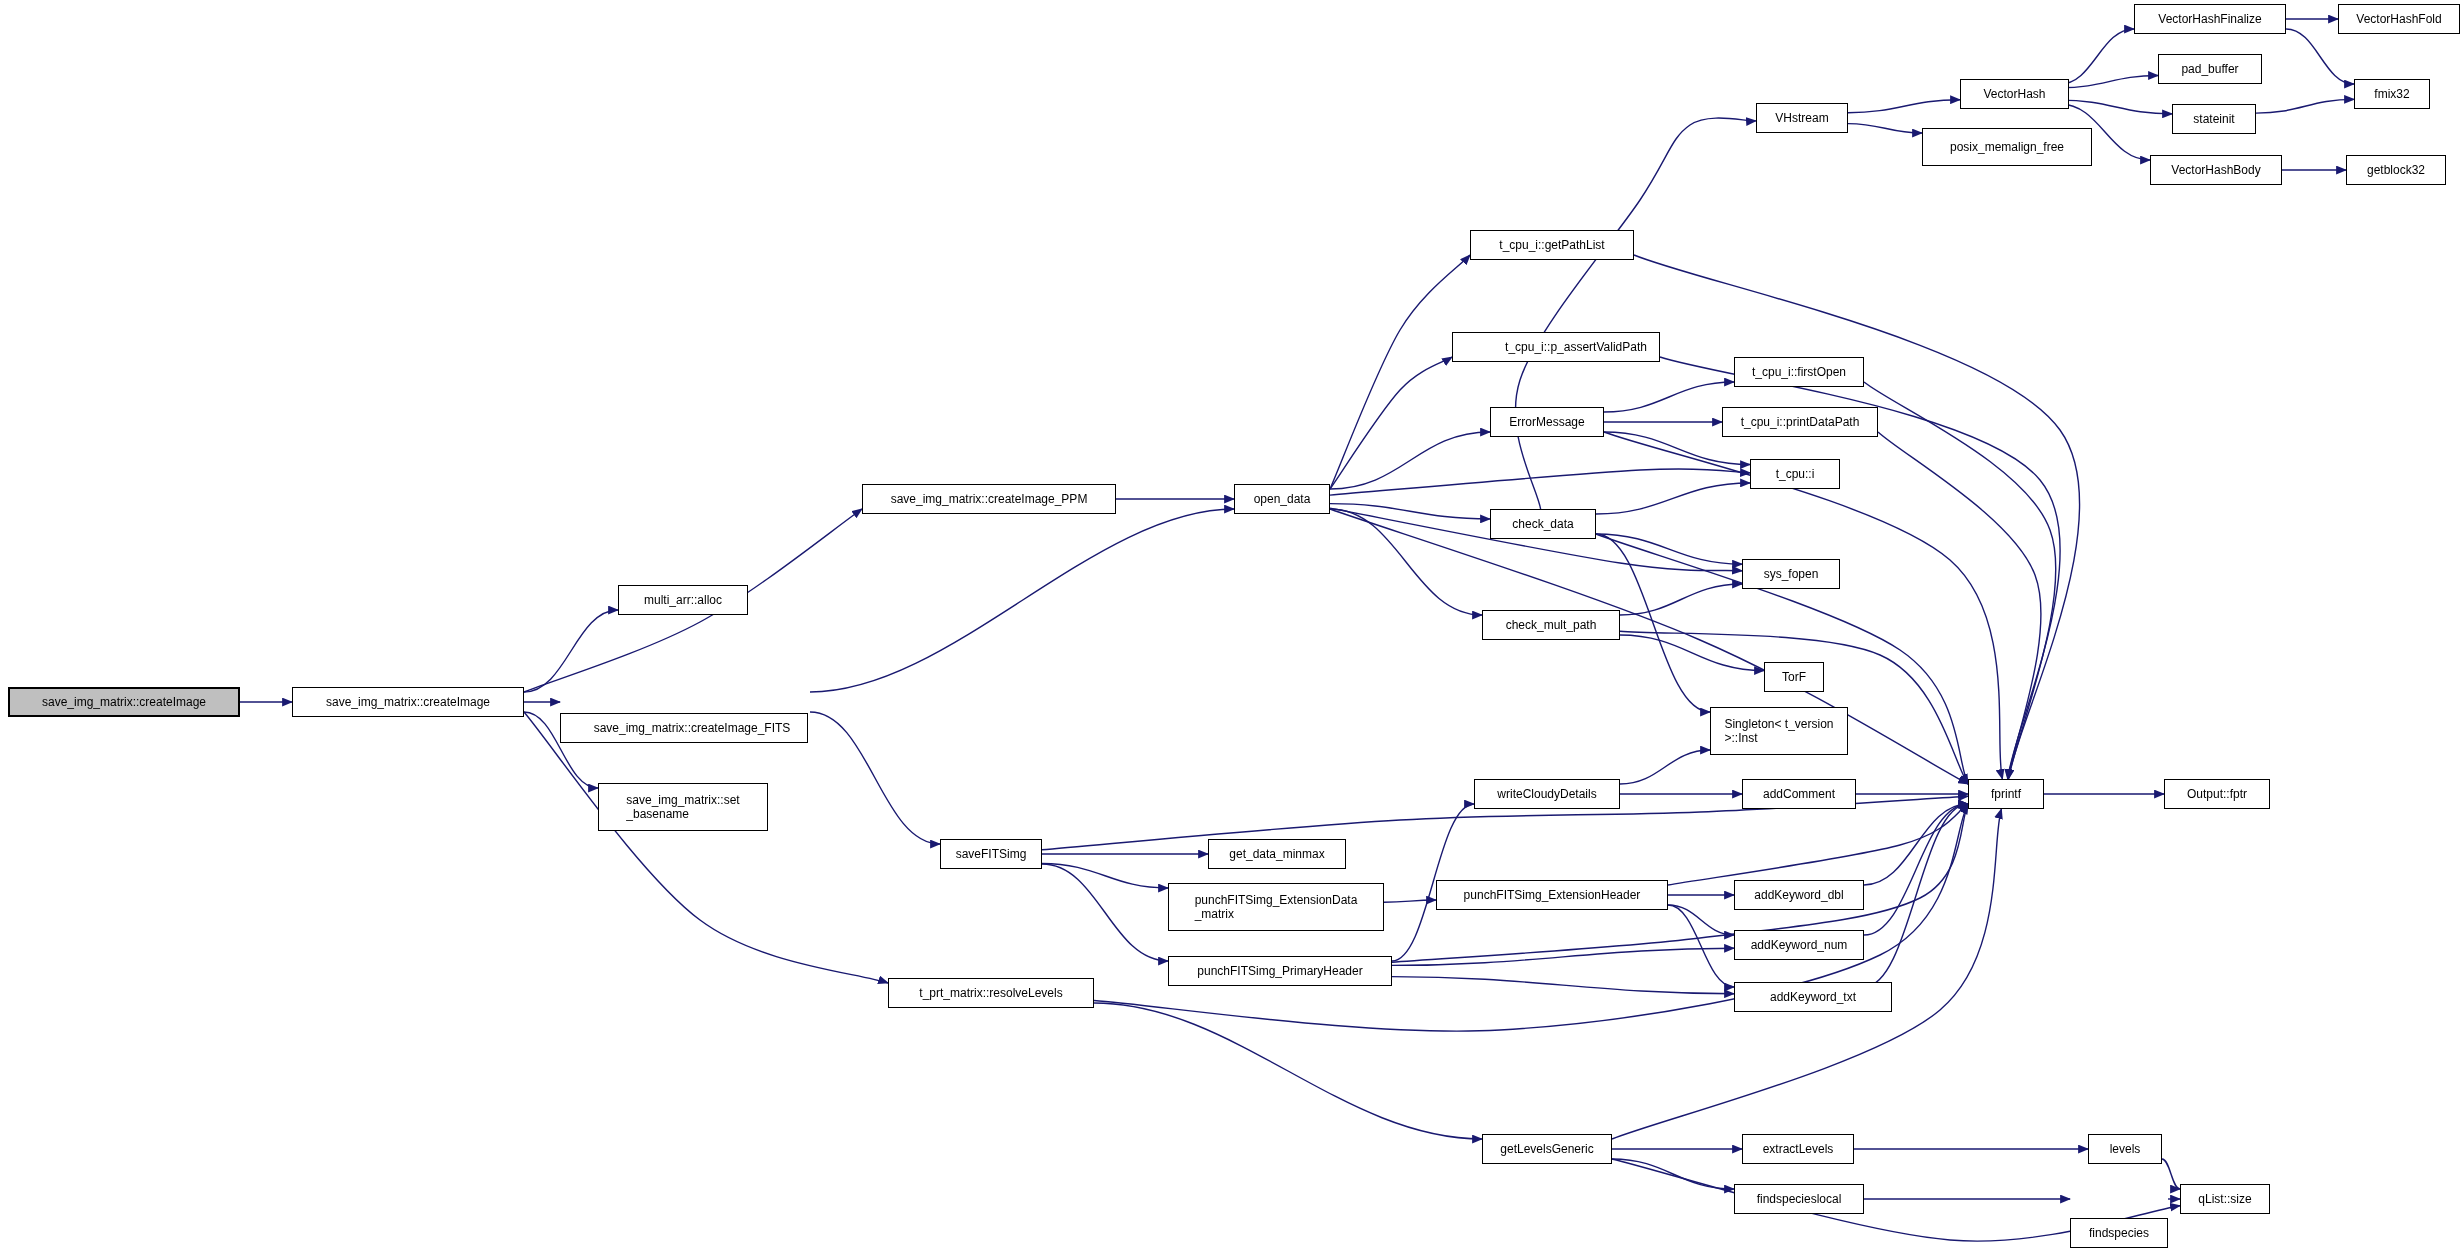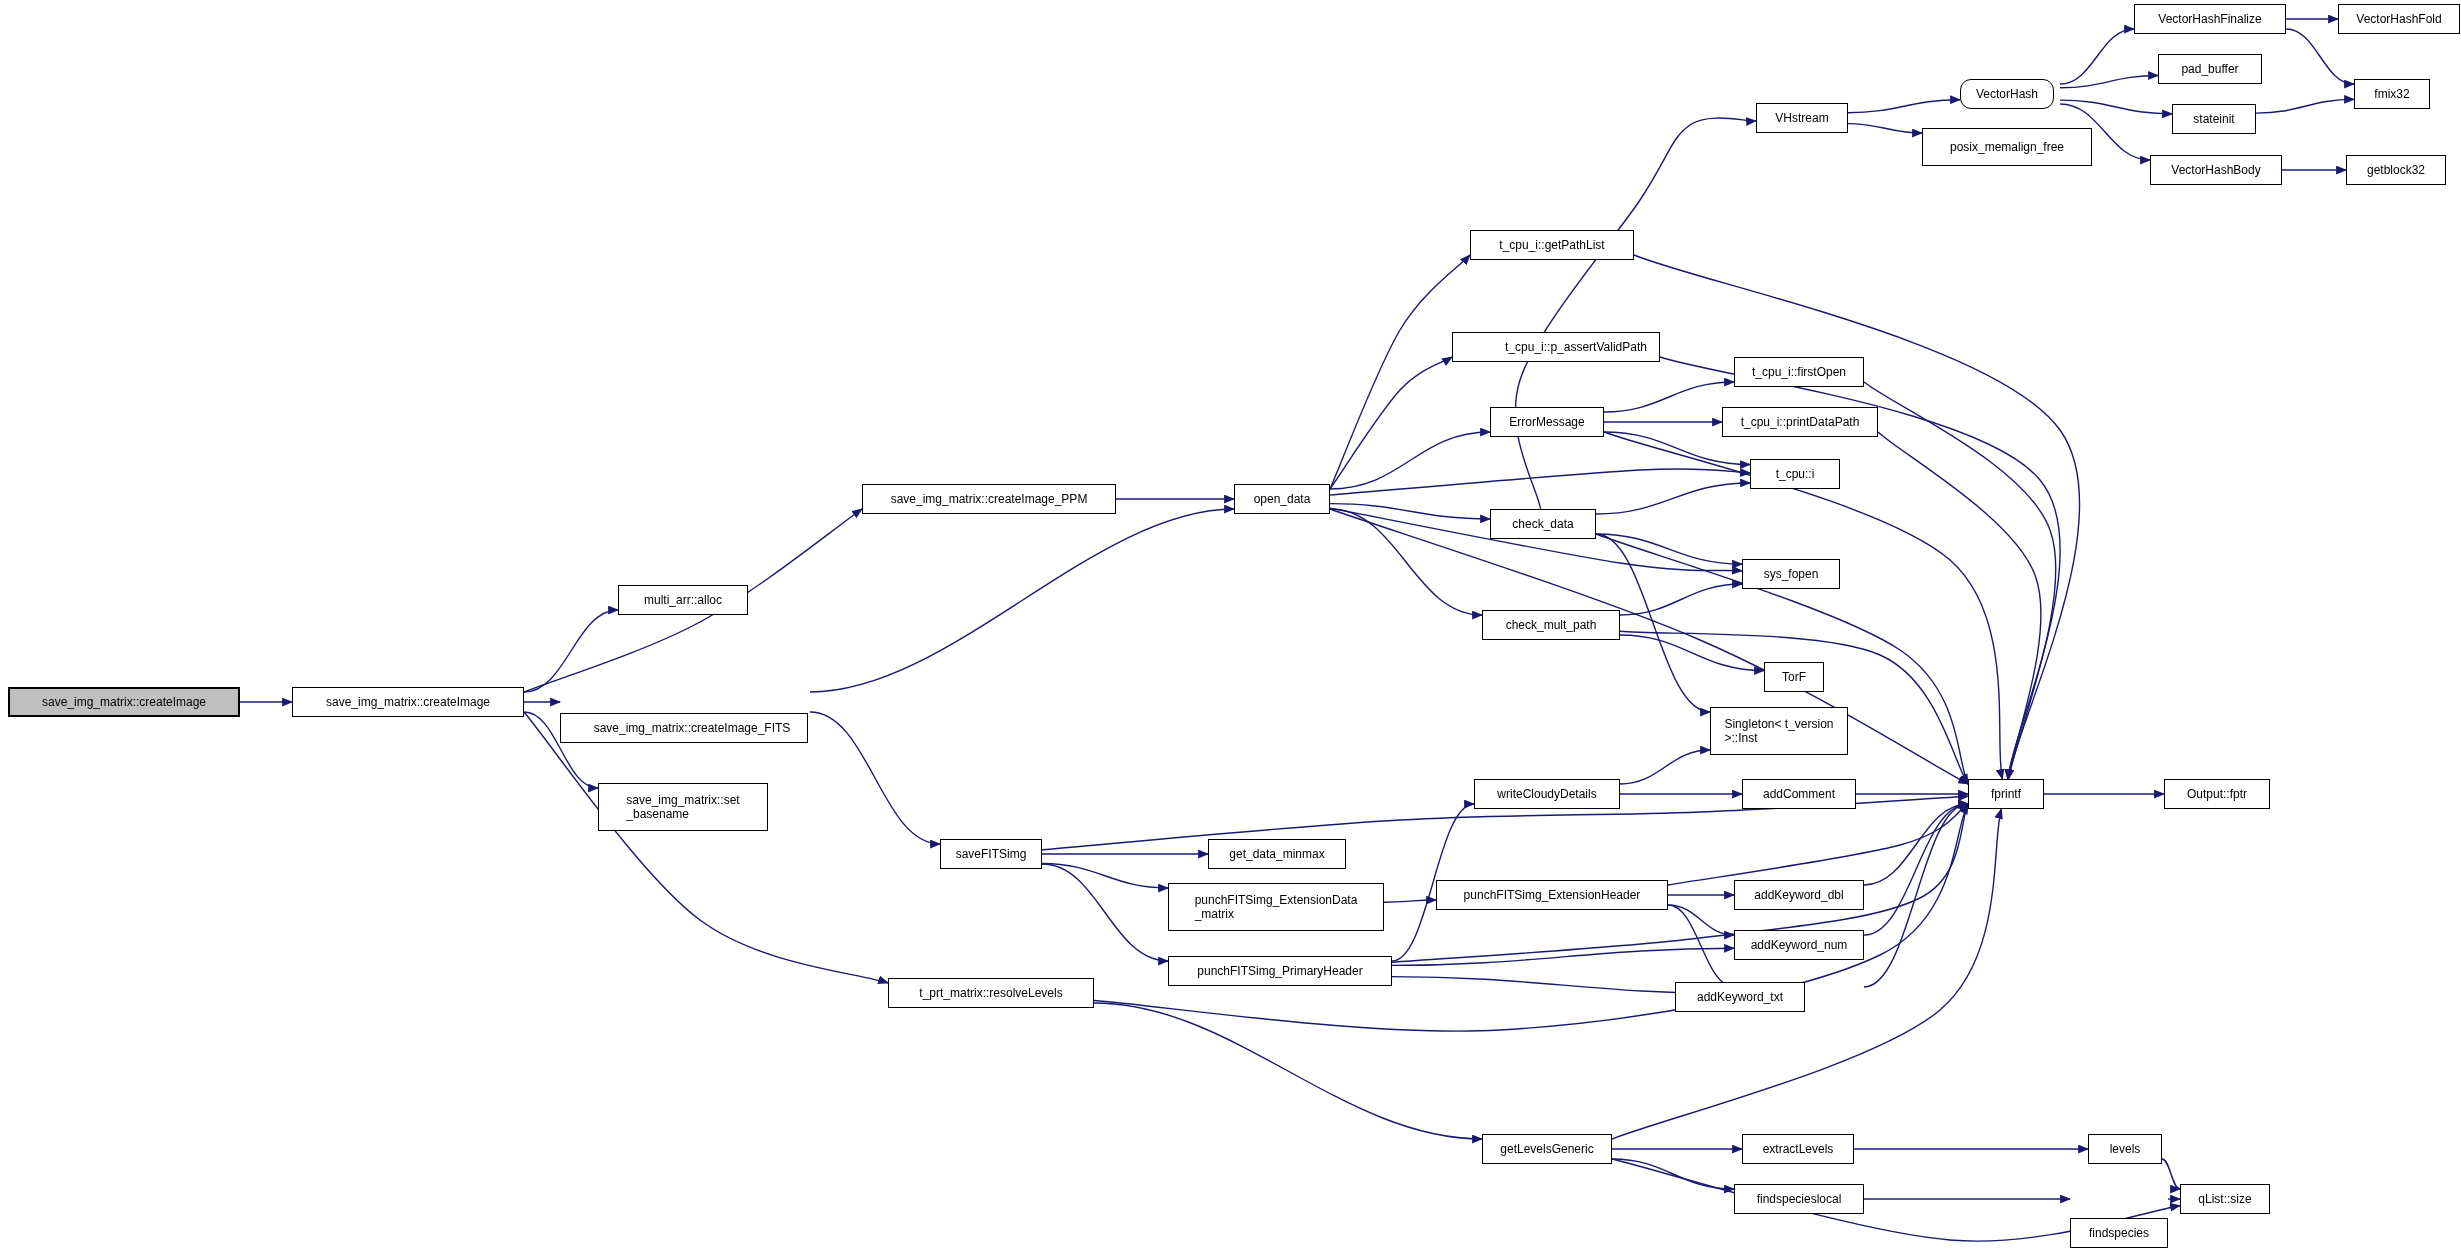--- a/index.html
+++ b/index.html
@@ -140,31 +140,31 @@
       <div class="node" style="left: 1742px; top: 559px; width: 98px; height: 30px;">sys_fopen</div>
       <div class="node" style="left: 1482px; top: 610px; width: 138px; height: 30px;">check_mult_path</div>
       <div class="node" style="left: 1764px; top: 662px; width: 60px; height: 30px;">TorF</div>
       <div class="node" style="left: 1710px; top: 707px; width: 138px; height: 48px;">Singleton&lt; t_version
 &gt;::Inst</div>
       <div class="node" style="left: 1474px; top: 779px; width: 146px; height: 30px;">writeCloudyDetails</div>
       <div class="node" style="left: 1742px; top: 779px; width: 114px; height: 30px;">addComment</div>
       <div class="node" style="left: 1436px; top: 880px; width: 232px; height: 30px;">punchFITSimg_ExtensionHeader</div>
       <div class="node" style="left: 1734px; top: 880px; width: 130px; height: 30px;">addKeyword_dbl</div>
       <div class="node" style="left: 1734px; top: 930px; width: 130px; height: 30px;">addKeyword_num</div>
-      <div class="node" style="left: 1675px; top: 982px; width: 130px; height: 30px;">addKeyword_txt</div>
+      <div class="node" style="left: 1734px; top: 982px; width: 158px; height: 30px;">addKeyword_txt</div>
       <div class="node" style="left: 1482px; top: 1134px; width: 130px; height: 30px;">getLevelsGeneric</div>
       <div class="node" style="left: 1742px; top: 1134px; width: 112px; height: 30px;">extractLevels</div>
       <div class="node" style="left: 1734px; top: 1184px; width: 130px; height: 30px;">findspecieslocal</div>
       <div class="node" style="left: 2088px; top: 1134px; width: 74px; height: 30px;">levels</div>
       <div class="node" style="left: 2070px; top: 1184px; width: 98px; height: 30px; margin-top: 34px;">findspecies</div>
       <div class="node" style="left: 2180px; top: 1184px; width: 90px; height: 30px;">qList::size</div>
       <div class="node" style="left: 1968px; top: 779px; width: 76px; height: 30px;">fprintf</div>
       <div class="node" style="left: 2164px; top: 779px; width: 106px; height: 30px;">Output::fptr</div>
       <div class="node" style="left: 1756px; top: 103px; width: 92px; height: 30px;">VHstream</div>
-      <div class="node" style="left: 1960px; top: 79px; width: 94px; height: 30px; border-radius: 11px;">VectorHash</div>
+      <div class="node" style="left: 1960px; top: 79px; width: 109px; height: 30px;">VectorHash</div>
       <div class="node" style="left: 1922px; top: 128px; width: 170px; height: 38px;">posix_memalign_free</div>
       <div class="node" style="left: 2134px; top: 4px; width: 152px; height: 30px;">VectorHashFinalize</div>
       <div class="node" style="left: 2338px; top: 4px; width: 122px; height: 30px;">VectorHashFold</div>
       <div class="node" style="left: 2158px; top: 54px; width: 104px; height: 30px;">pad_buffer</div>
       <div class="node" style="left: 2172px; top: 104px; width: 84px; height: 30px;">stateinit</div>
       <div class="node" style="left: 2354px; top: 79px; width: 76px; height: 30px;">fmix32</div>
       <div class="node" style="left: 2150px; top: 155px; width: 132px; height: 30px;">VectorHashBody</div>
       <div class="node" style="left: 2346px; top: 155px; width: 100px; height: 30px;">getblock32</div>
     </div>
 </div>

